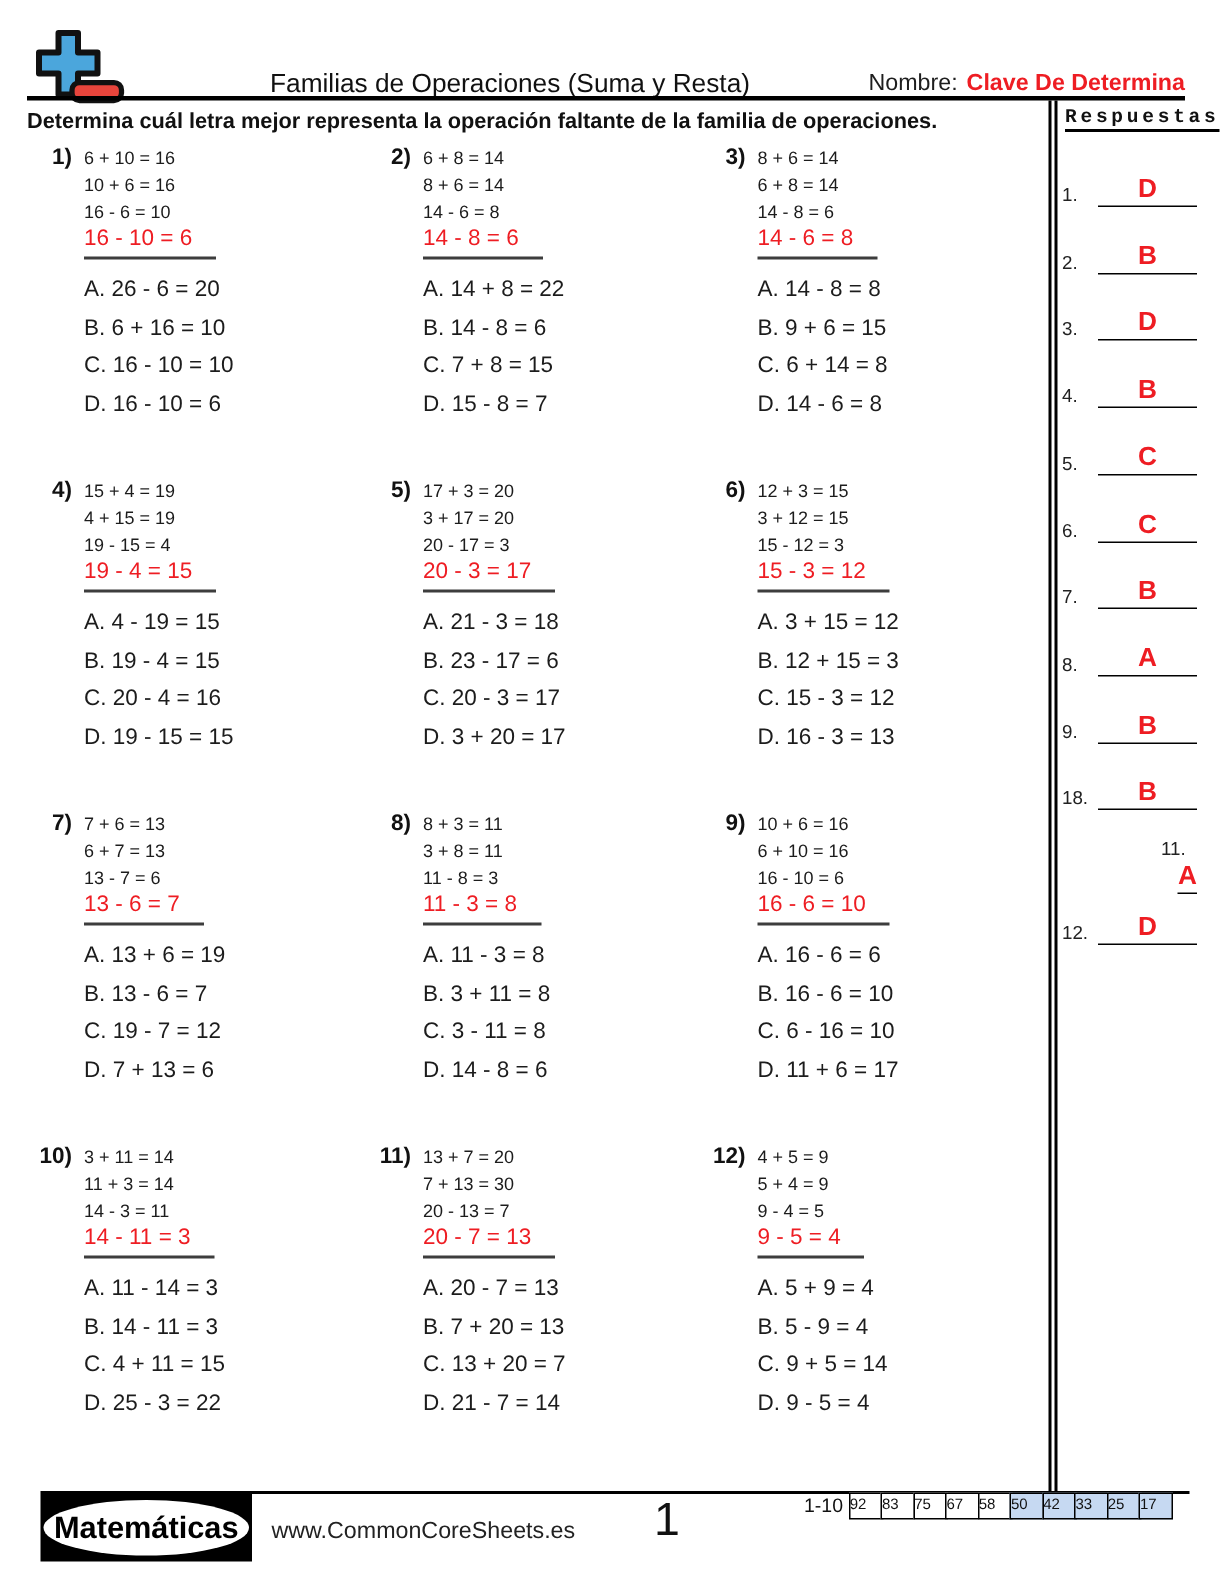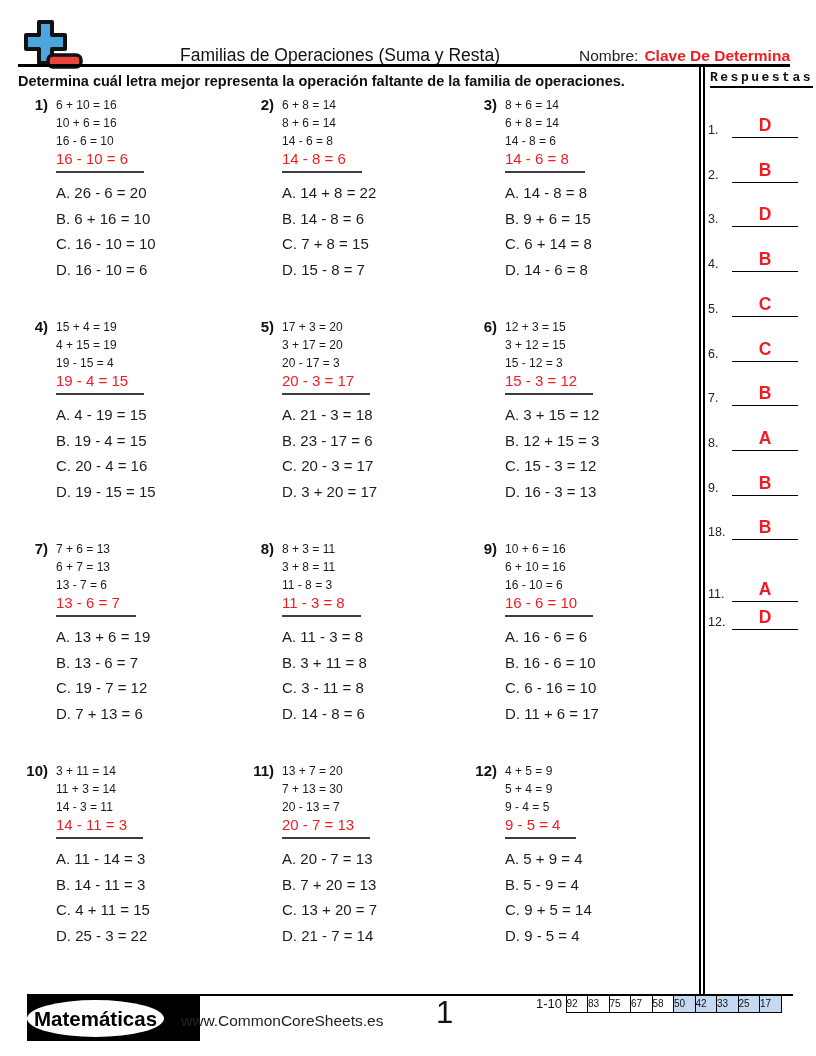--- a/index.html
+++ b/index.html
@@ -34,22 +34,22 @@
   .pnum { width:30px; text-align:right; margin-right:8px; font-weight:bold; font-size:15px; line-height:18px; color:#111; }
   .pbody { flex:1; }
   .fam { font-size:12px; line-height:18px; color:#1c1c1c; }
   .missing { font-size:15px; line-height:18px; color:var(--red); display:table;
     padding:0 16px 3px 0; border-bottom:2px solid #3d3d3d; margin-bottom:4px; }
   .opts { margin-top:7px; }
   .opt { font-size:15px; line-height:25.5px; color:#1c1c1c; }
 
   
   .footer-rule { position:absolute; left:27px; top:994px; width:766px; height:2px; background:#000; }
-  .brand-badge { position:absolute; left:27px; top:996px; width:173px; height:45px; background:#000;
-    display:flex; align-items:center; justify-content:flex-start; }
+  .brand-badge { position:absolute; left:27px; top:996px; width:141px; height:45px; background:#000;
+    display:flex; align-items:center; justify-content:center; }
   .brand-oval { background:#fff; border-radius:50%; width:137px; height:37px;
     display:flex; align-items:center; justify-content:center; font-weight:bold; font-size:20.5px; color:#000; }
   .site-url { position:absolute; left:181px; top:1012px; font-size:15.5px; color:#222; }
   .page-number { position:absolute; left:436px; top:995px; font-size:31px; color:#111; }
   #score-table { position:absolute; left:518px; top:995px; }
   .score-row { display:flex; }
   .score-row + .score-row .score-cell { margin-top:-1.5px; }
   .score-label { width:44px; text-align:right; padding-right:5px; font-size:13px; line-height:18px; color:#111; }
   .score-cell { width:23px; height:18px; box-sizing:border-box; border:1.5px solid #000; margin-left:-1.5px;
     text-align:left; line-height:15px; font-size:10px; color:#111; background:#fff; }
@@ -109,21 +109,21 @@
         <span class="aline"><span class="aletter">A</span></span>
       </div>
       <div class="answer-item" style="top: 474px;">
         <span class="anum">9.</span>
         <span class="aline"><span class="aletter">B</span></span>
       </div>
       <div class="answer-item" style="top: 518px;">
         <span class="anum">18.</span>
         <span class="aline"><span class="aletter">B</span></span>
       </div>
-      <div class="answer-item" style="top: 580px;">
+      <div class="answer-item" style="top: 559px; flex-direction: column;">
         <span class="anum">11.</span>
         <span class="aline"><span class="aletter">A</span></span>
       </div>
       <div class="answer-item" style="top: 608px;">
         <span class="anum">12.</span>
         <span class="aline"><span class="aletter">D</span></span>
       </div>
     </div>
 
   <div id="problems-grid">

